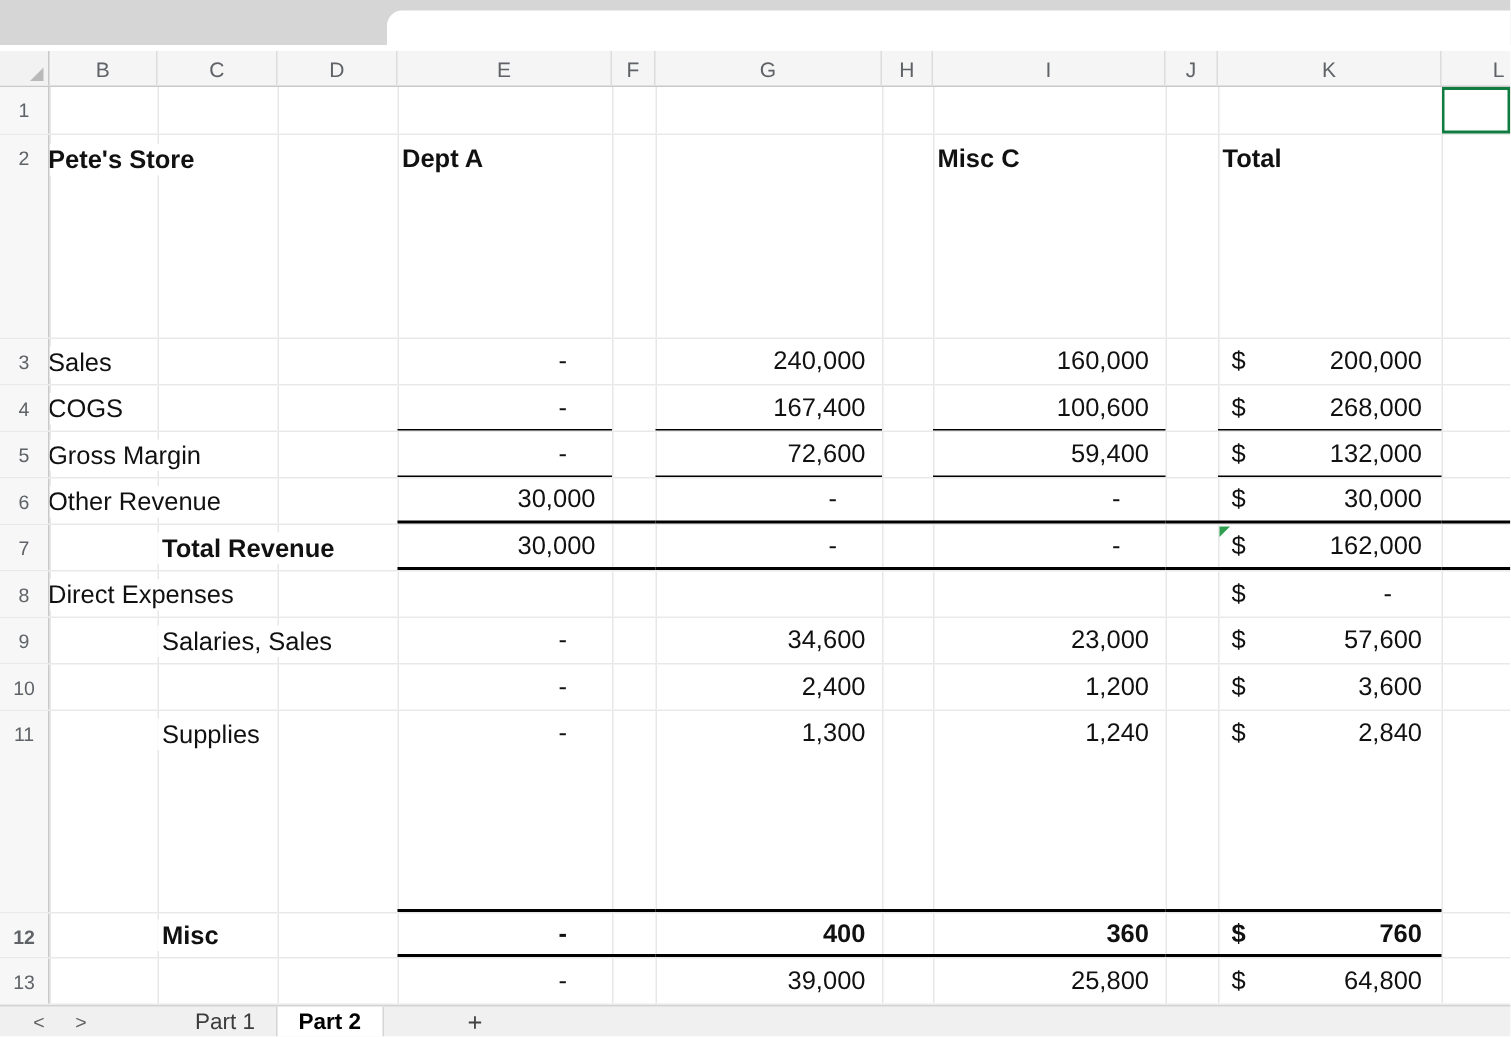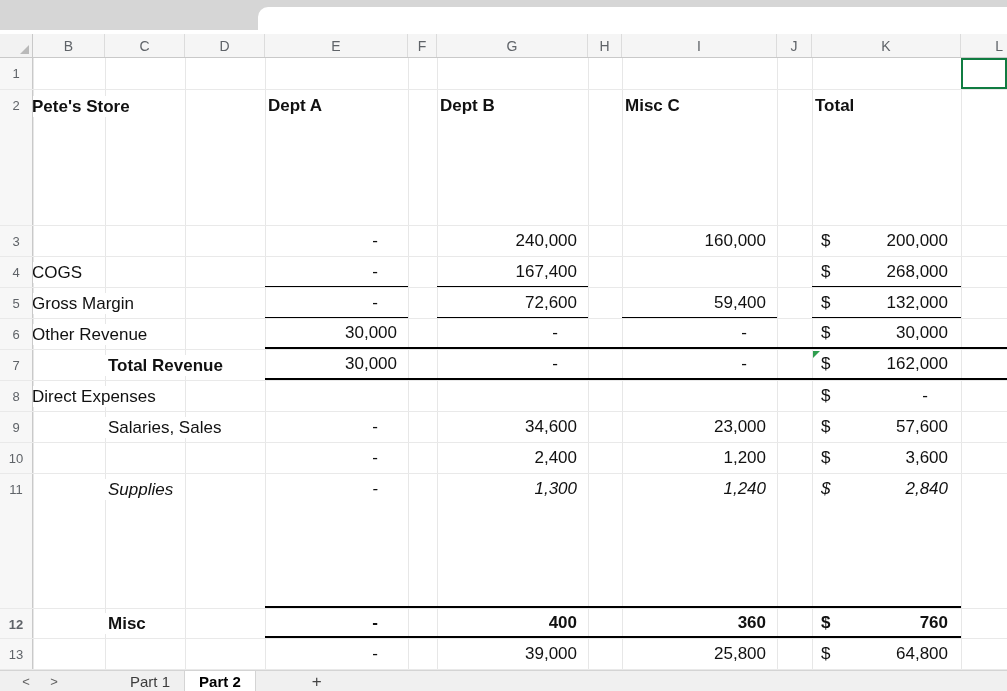--- a/index.html
+++ b/index.html
@@ -53,21 +53,21 @@
   .col-i{grid-column:9}.col-j{grid-column:10}.col-k{grid-column:11}.col-l{grid-column:12}
 
   .num{justify-content:flex-end;padding-right:11px;}
   .num.dash{padding-right:30px;}
   .acc{display:flex;justify-content:space-between;padding:0 13px 0 9px;}
   .acc .val.dashk{padding-right:20px;}
 
   
   .row[data-row="2"] .cell,.row[data-row="11"] .cell{align-items:flex-start;}
   .row[data-row="2"] .cell{padding-top:6px;}
-  .row[data-row="11"] .cell{padding-top:5px;font-style:italic;}
+  .row[data-row="11"] .cell{padding-top:5px;}
 
   
   .header-row .col-e,.header-row .col-g,.header-row .col-i,.header-row .col-k{
     font-weight:700;justify-content:flex-start;padding-left:3px;}
 
   
   .row[data-row="4"] .col-e,.row[data-row="4"] .col-g,.row[data-row="4"] .col-i,.row[data-row="4"] .col-k,
   .row[data-row="5"] .col-e,.row[data-row="5"] .col-g,.row[data-row="5"] .col-i,.row[data-row="5"] .col-k{
     border-bottom:1px solid #000;}
   .row[data-row="6"] .cell:not(.label-cell),
@@ -124,27 +124,29 @@
       <div class="rowh">1</div>
       <div class="cell col-l"></div>
     </div>
 
     <div class="row header-row" data-row="2">
       <div class="rowh">2</div>
       <div class="cell label-cell">
         <span class="label-text bold">Pete's Store</span>
       </div>
       <div class="cell col-e">Dept A</div>
-      <div class="cell col-g">Dept B</div>
       <div class="cell col-i">Misc C</div>
       <div class="cell col-k">Total</div>
     </div>
 
   <div class="row" data-row="3">
     <div class="rowh">3</div>
+    <div class="cell label-cell">
+      <span class="label-text">Sales</span>
+    </div>
     <div class="cell col-e num dash">-</div>
     <div class="cell col-f"></div>
     <div class="cell col-g num">240,000</div>
     <div class="cell col-h"></div>
     <div class="cell col-i num">160,000</div>
     <div class="cell col-j"></div>
     <div class="cell col-k acc">
       <span class="cur">$</span>
       <span class="val">200,000</span>
     </div>
@@ -152,20 +154,21 @@
   </div>
       <div class="row" data-row="4">
     <div class="rowh">4</div>
     <div class="cell label-cell">
       <span class="label-text">COGS</span>
     </div>
     <div class="cell col-e num dash">-</div>
     <div class="cell col-f"></div>
     <div class="cell col-g num">167,400</div>
     <div class="cell col-h"></div>
+    <div class="cell col-i num">100,600</div>
     <div class="cell col-j"></div>
     <div class="cell col-k acc">
       <span class="cur">$</span>
       <span class="val">268,000</span>
     </div>
     <div class="cell col-l"></div>
   </div>
       <div class="row" data-row="5">
     <div class="rowh">5</div>
     <div class="cell label-cell">

